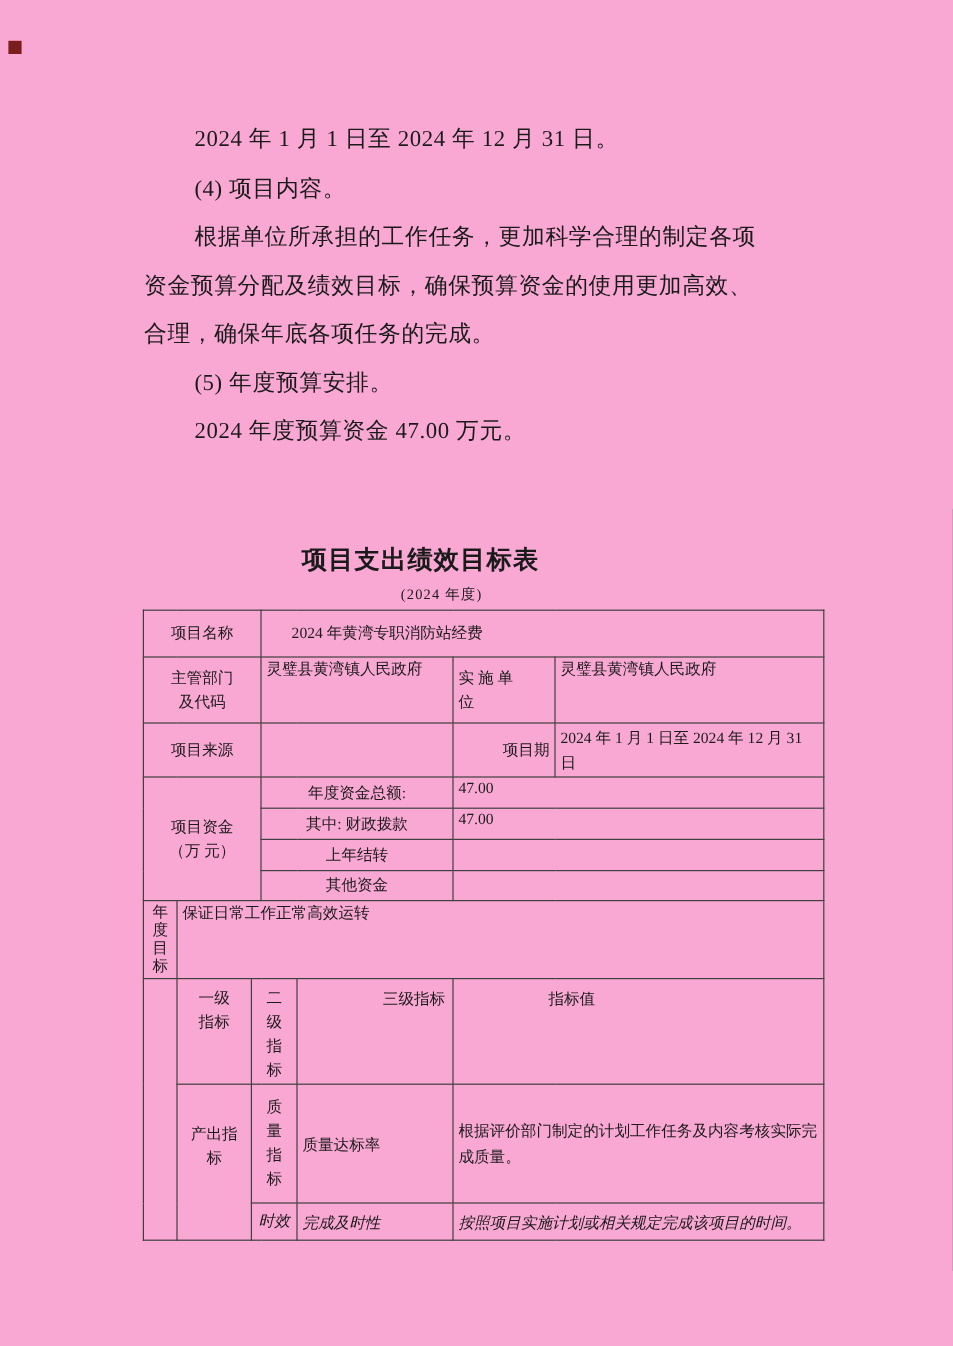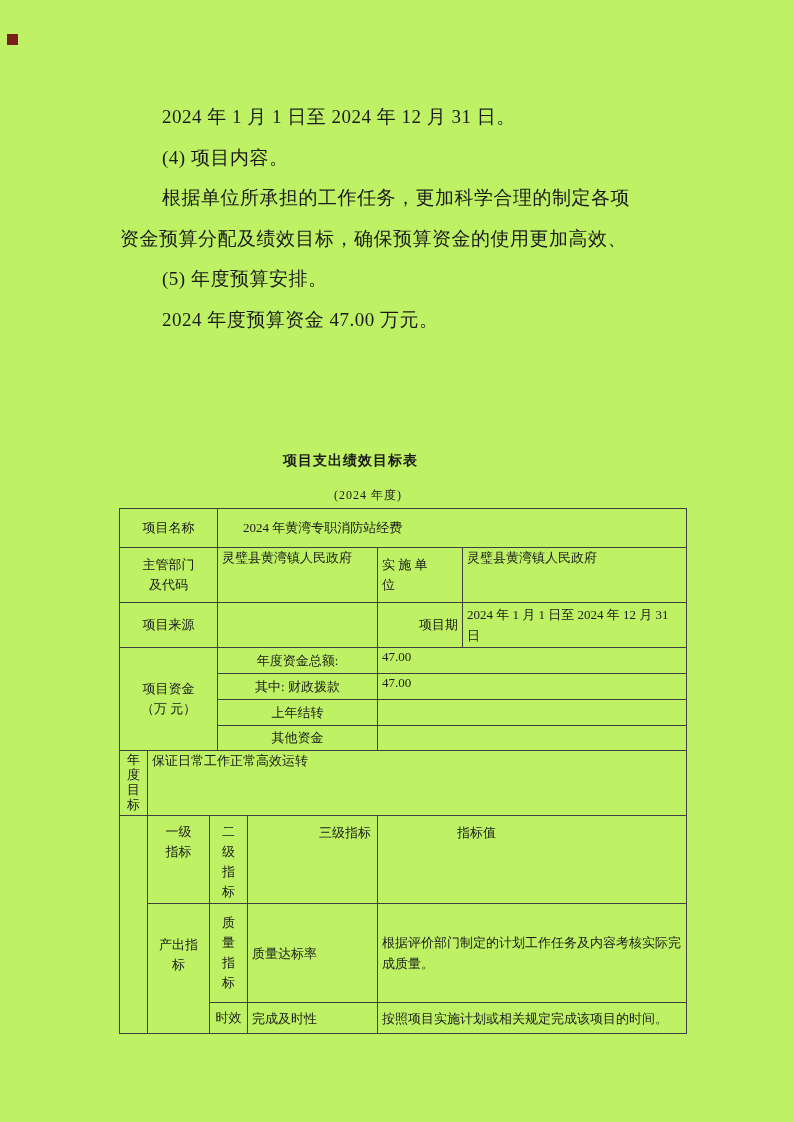--- a/index.html
+++ b/index.html
@@ -1,39 +1,39 @@
 <!DOCTYPE html>
 <html><head>
 <meta charset="utf-8">
 <style>
   html,body{margin:0;padding:0;background:#888;}
   .page{
     position:relative;
     width:794px;height:1122px;
-    background:#bef264;
+    background:#f9a8d4;
     font-family:"Liberation Serif","DejaVu Serif",serif;
     color:#1a1a1a;
     overflow:hidden;
   }
   .corner-artifact{
     position:absolute;left:7px;top:34px;width:11px;height:11px;
     background:#7a1d1d;
   }
   
   .textblock{
     position:absolute;left:120px;top:97px;width:558px;
     font-size:19px;line-height:40.5px;
     letter-spacing:0.5px;
   }
   .textblock .line{white-space:nowrap;}
   .textblock .indent{padding-left:42px;}
   
   .tbl-title{
     position:absolute;left:0;top:452px;width:701px;
-    text-align:center;font-size:14px;font-weight:bold;letter-spacing:1px;
+    text-align:center;font-size:21px;font-weight:bold;letter-spacing:1px;
   }
   .tbl-subtitle{
     position:absolute;left:0;top:487px;width:736px;
     text-align:center;font-size:12px;letter-spacing:1px;
   }
   
   table.perf{
     position:absolute;left:119px;top:508px;
     width:567px;table-layout:fixed;border-collapse:collapse;
     font-size:13px;
@@ -50,34 +50,35 @@
   .pre{white-space:pre-line;line-height:20px;}
   .pre15{white-space:pre-line;line-height:15px;}
   .val{line-height:21px;}
   .name-val{padding-left:25px !important;}
   .hdr-val{padding-right:115px !important;padding-top:8px !important;text-align:center;}
   .hdr-l3{padding-right:6px !important;padding-top:8px !important;}
   .hdr-top{padding-top:6px !important;}
   .bias-up{padding-bottom:28px !important;}
   .r1{height:39px;} .r2{height:55px;} .r3{height:40px;}
   .rf{height:26px;} .rf4{height:25px;}
-  .r8{height:65px;} .r9{height:86px;} .r10{height:99px;} .r11{height:31px;}
+  .r8{height:65px;} .r9{height:86px;} .r10{height:99px;} .r11{height:31px;font-style:italic;}
 </style>
 </head>
 <body>
 
 <div class="page">
 
   <div class="corner-artifact"></div>
 
   <div class="textblock">
     <div class="line indent">2024 年 1 月 1 日至 2024 年 12 月 31 日。</div>
     <div class="line indent">(4) 项目内容。</div>
     <div class="line indent">根据单位所承担的工作任务，更加科学合理的制定各项</div>
     <div class="line">资金预算分配及绩效目标，确保预算资金的使用更加高效、</div>
+    <div class="line">合理，确保年底各项任务的完成。</div>
     <div class="line indent">(5) 年度预算安排。</div>
     <div class="line indent">2024 年度预算资金 47.00 万元。</div>
   </div>
 
   <div class="tbl-title">项目支出绩效目标表</div>
   <div class="tbl-subtitle">(2024 年度)</div>
 
   <table class="perf">
     <colgroup>
       <col style="width:28px">

